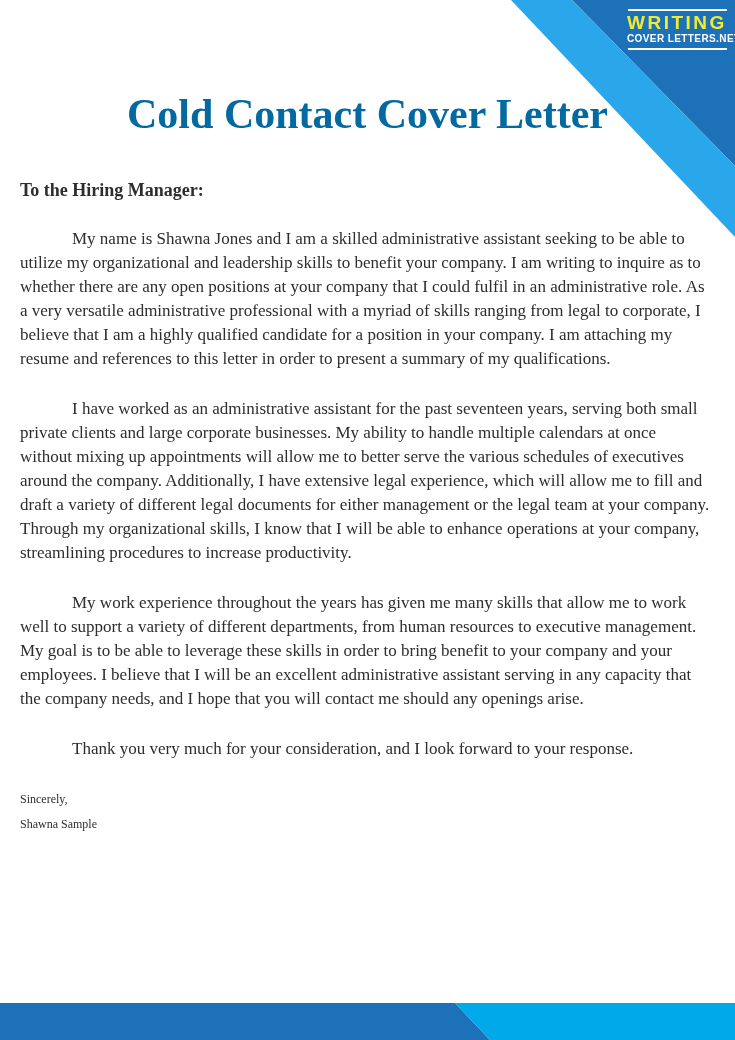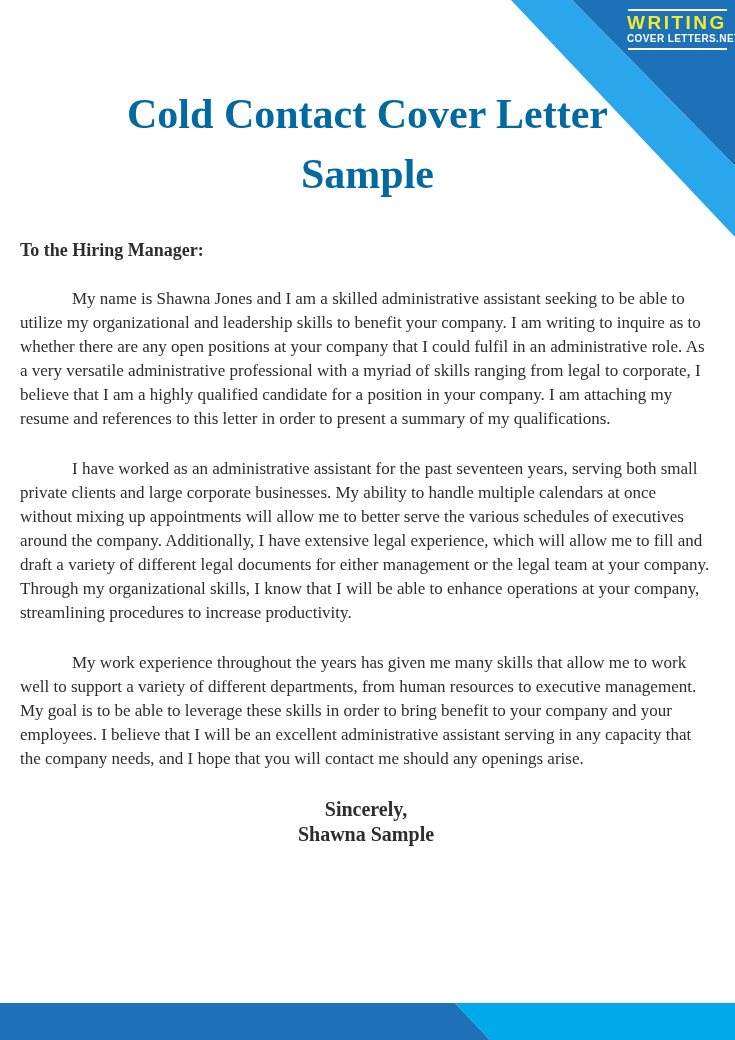--- a/index.html
+++ b/index.html
@@ -47,21 +47,21 @@
   }
   .salutation {
     font-weight: bold; font-size: 18px;
     margin: 0 0 25px 0;
   }
   .letter p {
     margin: 0 0 26px 0;
     text-indent: 52px;
     font-family: Liberation Serif, serif;
   }
-  .closing { font-weight: bold; font-size: 20px; line-height: 25px; text-align: center; }
+  .closing { font-weight: normal; font-size: 12px; line-height: 25px; }
 </style>
 </head>
 <body>
 
 <svg class="decor" viewBox="0 0 735 1040" xmlns="http://www.w3.org/2000/svg">
   <polygon points="572,0 735,0 735,166" fill="#1d71b8"></polygon>
   <polygon points="511,0 572,0 735,166 735,237" fill="#2aa6ea"></polygon>
   <polygon points="0,1003 455,1003 490,1040 0,1040" fill="#1d71b8"></polygon>
   <polygon points="455,1003 735,1003 735,1040 490,1040" fill="#00a9e9"></polygon>
 </svg>
@@ -69,26 +69,26 @@
 <div class="logo">
   <div class="logo-rule"></div>
   <div class="logo-writing">WRITING</div>
   <div class="logo-net">COVER LETTERS.NET</div>
   <div class="logo-rule"></div>
 </div>
 
 <div class="content">
   <h1 class="page-title">
     <span>Cold Contact Cover Letter</span>
-    <span>Sample</span>
   </h1>
 
   <div class="letter">
     <div class="salutation">To the Hiring Manager:</div>
     <p>My name is Shawna Jones and I am a skilled administrative assistant seeking to be able to utilize my organizational and leadership skills to benefit your company. I am writing to inquire as to whether there are any open positions at your company that I could fulfil in an administrative role. As a very versatile administrative professional with a myriad of skills ranging from legal to corporate, I believe that I am a highly qualified candidate for a position in your company. I am attaching my resume and references to this letter in order to present a summary of my qualifications.</p>
     <p>I have worked as an administrative assistant for the past seventeen years, serving both small private clients and large corporate businesses. My ability to handle multiple calendars at once without mixing up appointments will allow me to better serve the various schedules of executives around the company. Additionally, I have extensive legal experience, which will allow me to fill and draft a variety of different legal documents for either management or the legal team at your company. Through my organizational skills, I know that I will be able to enhance operations at your company, streamlining procedures to increase productivity.</p>
     <p>My work experience throughout the years has given me many skills that allow me to work well to support a variety of different departments, from human resources to executive management. My goal is to be able to leverage these skills in order to bring benefit to your company and your employees. I believe that I will be an excellent administrative assistant serving in any capacity that the company needs, and I hope that you will contact me should any openings arise.</p>
+    <p>Thank you very much for your consideration, and I look forward to your response.</p>
     <div class="closing">
       <div>Sincerely,</div>
       <div>Shawna Sample</div>
     </div>
   </div>
 </div>
 
 </body></html>

